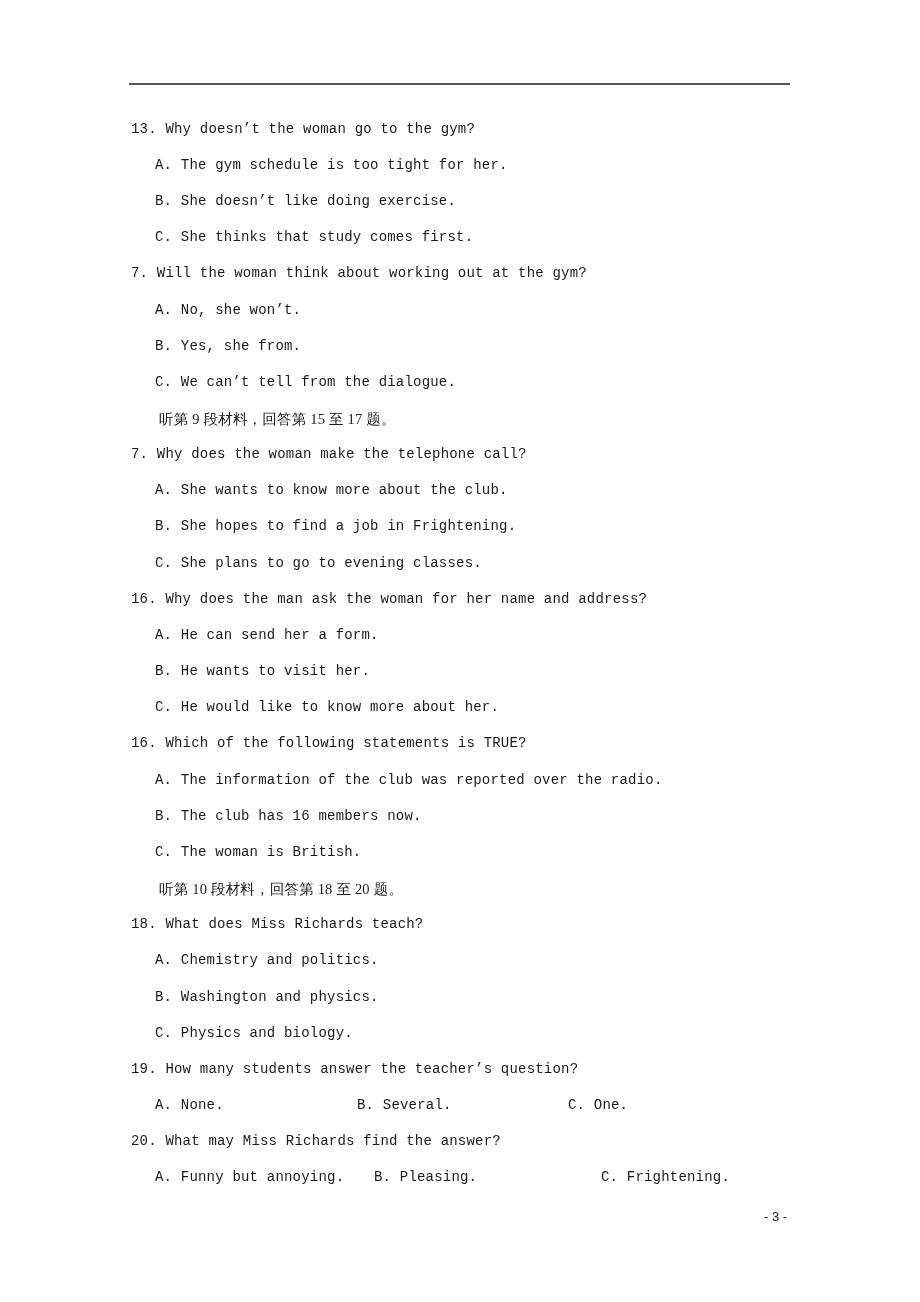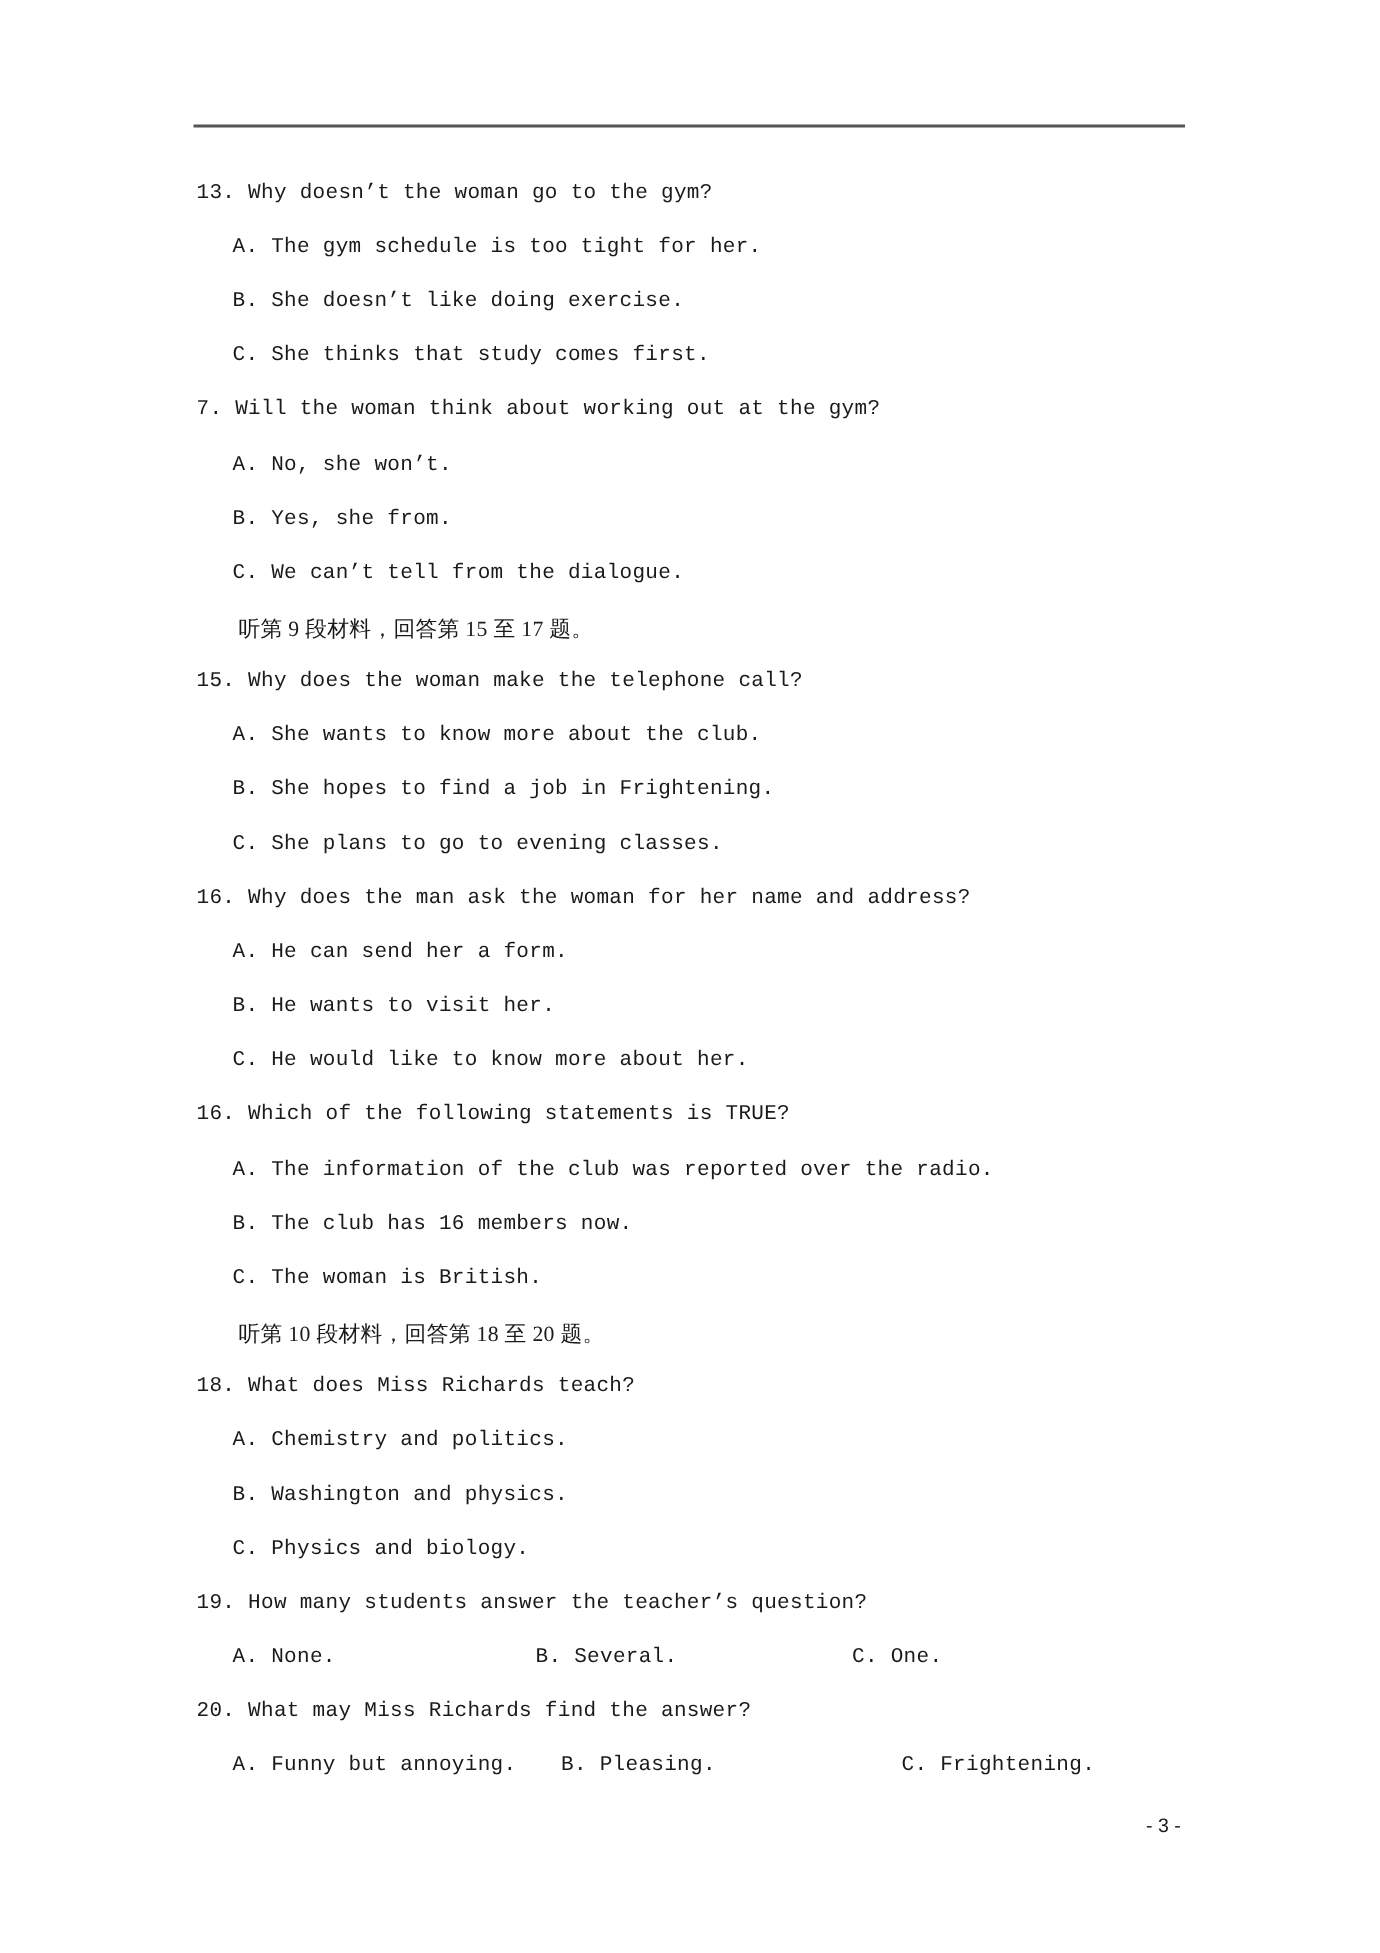--- a/index.html
+++ b/index.html
@@ -24,21 +24,21 @@
 <div class="line opt" style="top:193px">B. She doesn’t like doing exercise.</div>
 <div class="line opt" style="top:229px">C. She thinks that study comes first.</div>
 
 <div class="line q" style="top:265px">7. Will the woman think about working out at the gym?</div>
 <div class="line opt" style="top:302px">A. No, she won’t.</div>
 <div class="line opt" style="top:338px">B. Yes, she from.</div>
 <div class="line opt" style="top:374px">C. We can’t tell from the dialogue.</div>
 
 <div class="line sec" style="top:410px">听第 9 段材料，回答第 15 至 17 题。</div>
 
-<div class="line q" style="top:446px">15. Why does the woman make the telephone call?</div>
+<div class="line q" style="top:446px">7. Why does the woman make the telephone call?</div>
 <div class="line opt" style="top:482px">A. She wants to know more about the club.</div>
 <div class="line opt" style="top:518px">B. She hopes to find a job in Frightening.</div>
 <div class="line opt" style="top:555px">C. She plans to go to evening classes.</div>
 
 <div class="line q" style="top:591px">16. Why does the man ask the woman for her name and address?</div>
 <div class="line opt" style="top:627px">A. He can send her a form.</div>
 <div class="line opt" style="top:663px">B. He wants to visit her.</div>
 <div class="line opt" style="top:699px">C. He would like to know more about her.</div>
 
 <div class="line q" style="top:735px">16. Which of the following statements is TRUE?</div>

